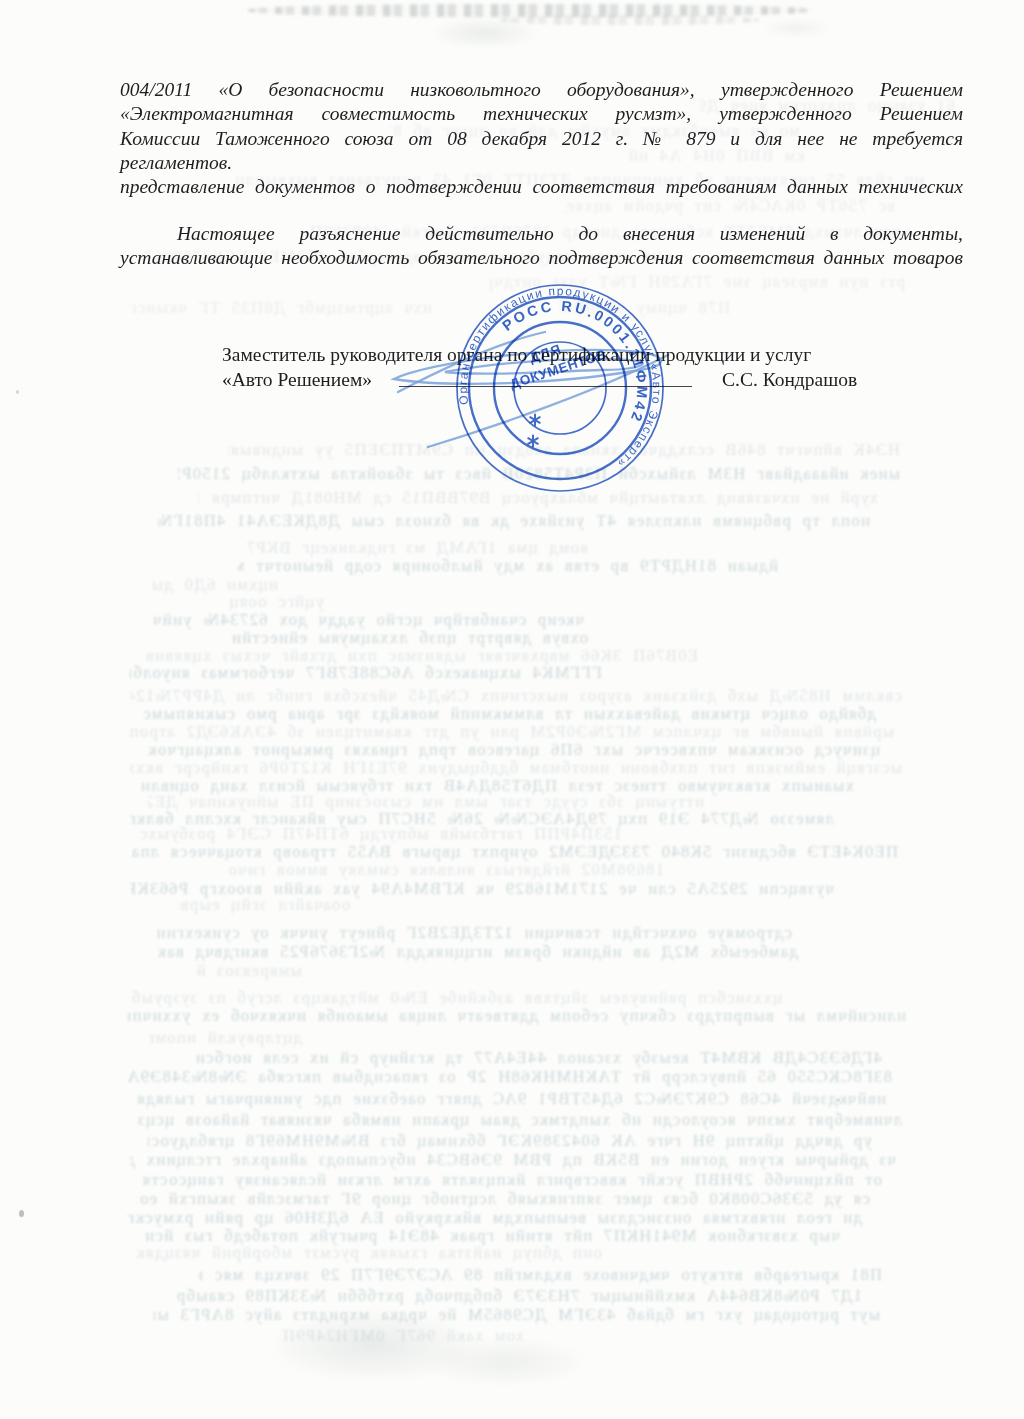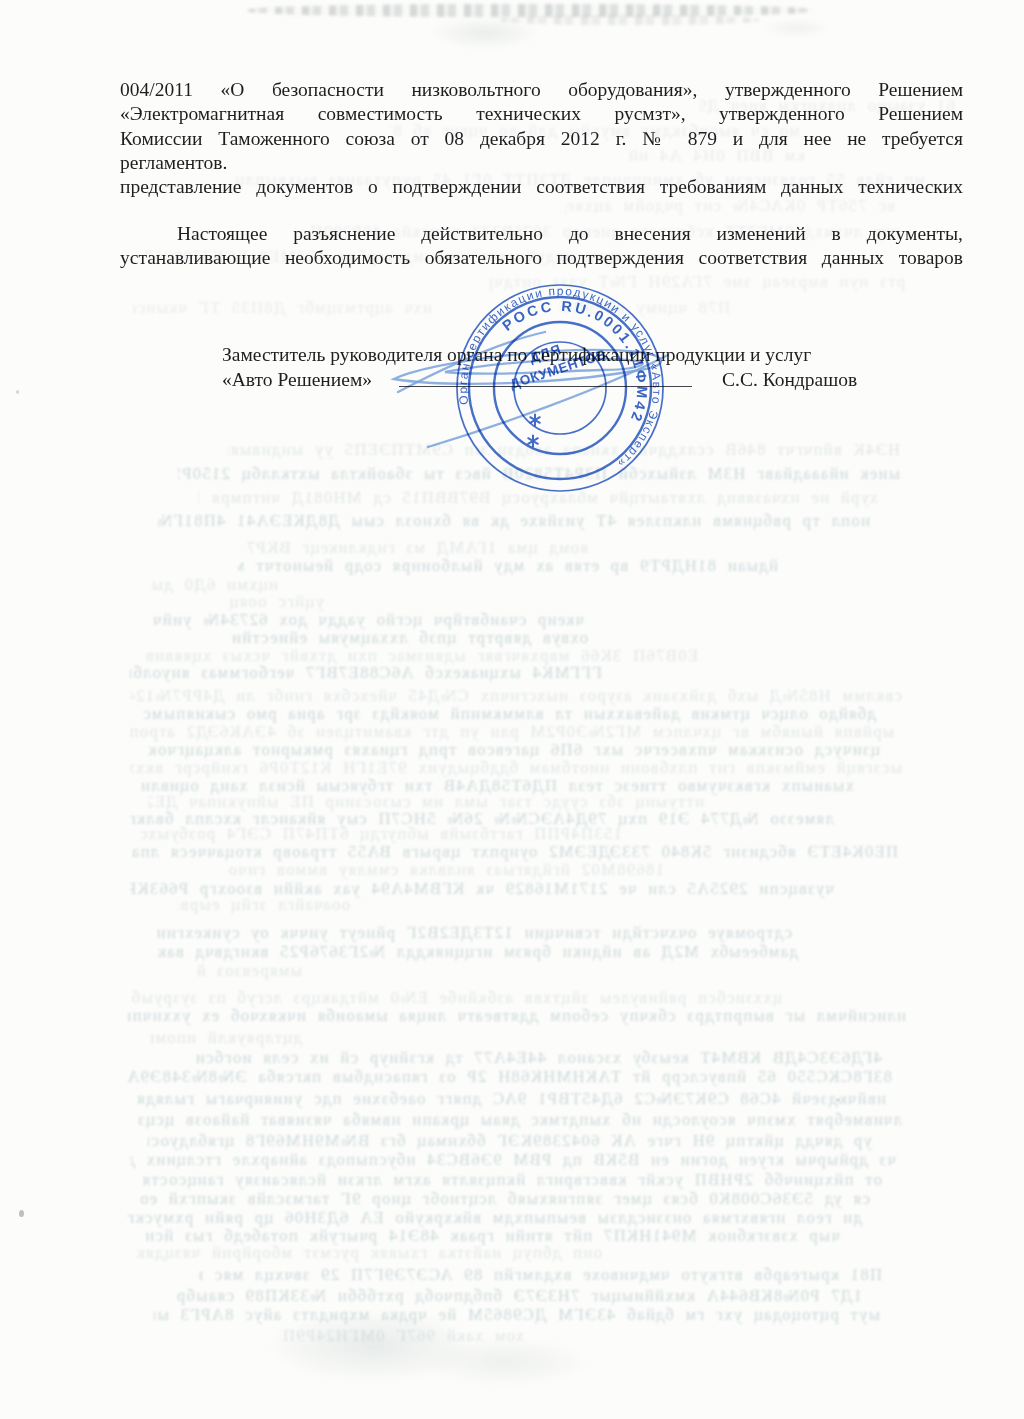--- a/index.html
+++ b/index.html
@@ -4,21 +4,21 @@
 <style>
   html,body { margin:0; padding:0; background:#e8e8e8; }
   .page {
     position:relative; width:1024px; height:1419px; margin:0 auto;
     background:var(--paper,#fcfcfa); overflow:hidden;
     font-family:"Liberation Serif","DejaVu Serif",serif;
   }
   
   .para { position:absolute; width:843px; left:120px; color:var(--ink,#1e1e20);
           font-size:19.5px; line-height:24.3px; }
-  .jline { text-align:justify; text-align-last:justify; white-space:normal; }
+  .jline { text-align:justify; text-align-last:justify; white-space:normal;font-style:italic; }
   .jline.last { text-align-last:left; }
   .jline.indent { padding-left:57px; }
   .sig-text { position:absolute; color:var(--ink,#1e1e20); font-size:19.5px; white-space:nowrap; }
   .sig-underline { position:absolute; left:399px; top:386px; width:293px; height:0;
                    border-bottom:1.7px solid #44444a; }
   
   .bleed-layer { position:absolute; inset:0; pointer-events:none; }
   .bleed-line {
     position:absolute; height:19px; line-height:19px; overflow:hidden;
     font-family:"Liberation Serif","DejaVu Serif",serif; font-size:16.5px;

